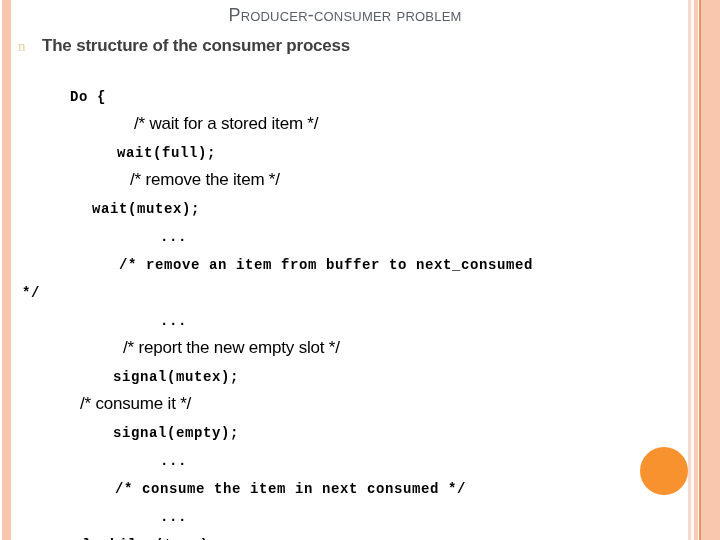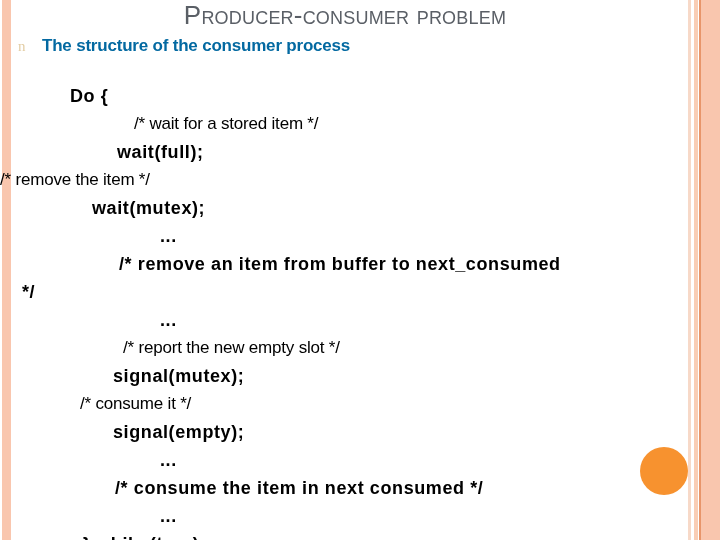--- a/index.html
+++ b/index.html
@@ -43,21 +43,21 @@
 
   
   #title {
     position: absolute;
     left: 0;
     top: -1px;
     width: 690px;
     text-align: center;
     color: #5A5F66;
     font-family: "Liberation Sans", sans-serif;
-    font-size: 26px;
+    font-size: 18px;
     font-variant: small-caps;
     letter-spacing: 0.2px;
     line-height: 32px;
     white-space: nowrap;
   }
 
   
   #bullet-row {
     position: absolute;
     left: 18px;
@@ -67,21 +67,21 @@
     align-items: baseline;
   }
   #bullet-marker {
     color: #E3CDA4;
     font-family: "Liberation Serif", serif;
     font-size: 15px;
     width: 24px;
     flex: 0 0 24px;
   }
   #bullet-text {
-    color: #0369a1;
+    color: #404040;
     font-family: "Liberation Sans", sans-serif;
     font-size: 17px;
     font-weight: bold;
     letter-spacing: -0.2px;
     white-space: nowrap;
   }
 
   
   #code-block {
     position: absolute;
@@ -90,22 +90,22 @@
     width: 720px;
   }
   .code-line {
     position: relative;
     height: 28px;
     line-height: 28px;
     white-space: pre;
     color: #000000;
   }
   .mono {
-    font-family: Liberation Sans, sans-serif;
-    font-size: 18px;
+    font-family: Liberation Mono, monospace;
+    font-size: 14px;
     font-weight: bold;
     letter-spacing: 0.6px;
   }
   .sans-comment {
     font-family: Liberation Sans, sans-serif;
     font-size: 17px;
     font-weight: normal;
     letter-spacing: -0.2px;
   }
 </style>
@@ -126,21 +126,21 @@
 
   <div id="bullet-row">
     <span id="bullet-marker">n</span>
     <span id="bullet-text">The structure of the consumer process</span>
   </div>
 
   <div id="code-block">
       <div class="code-line"><span class="mono" style="margin-left: 70px;">Do {</span></div>
       <div class="code-line"><span class="sans-comment" style="margin-left: 134px;">/* wait for a stored item */</span></div>
       <div class="code-line"><span class="mono" style="margin-left: 117px;">wait(full);</span></div>
-      <div class="code-line"><span class="sans-comment" style="">/* remove the item */</span></div>
+      <div class="code-line"><span class="sans-comment" style="margin-left: 130px;">/* remove the item */</span></div>
       <div class="code-line"><span class="mono" style="margin-left: 92px;">wait(mutex);</span></div>
       <div class="code-line"><span class="mono" style="margin-left: 160px;">...</span></div>
       <div class="code-line"><span class="mono" style="margin-left: 119px;">/* remove an item from buffer to next_consumed</span></div>
       <div class="code-line"><span class="mono" style="margin-left: 22px;">*/</span></div>
       <div class="code-line"><span class="mono" style="margin-left: 160px;">...</span></div>
       <div class="code-line"><span class="sans-comment" style="margin-left: 123px;">/* report the new empty slot */</span></div>
       <div class="code-line"><span class="mono" style="margin-left: 113px;">signal(mutex);</span></div>
       <div class="code-line"><span class="sans-comment" style="margin-left: 80px;">/* consume it */</span></div>
       <div class="code-line"><span class="mono" style="margin-left: 113px;">signal(empty);</span></div>
       <div class="code-line"><span class="mono" style="margin-left: 160px;">...</span></div>

